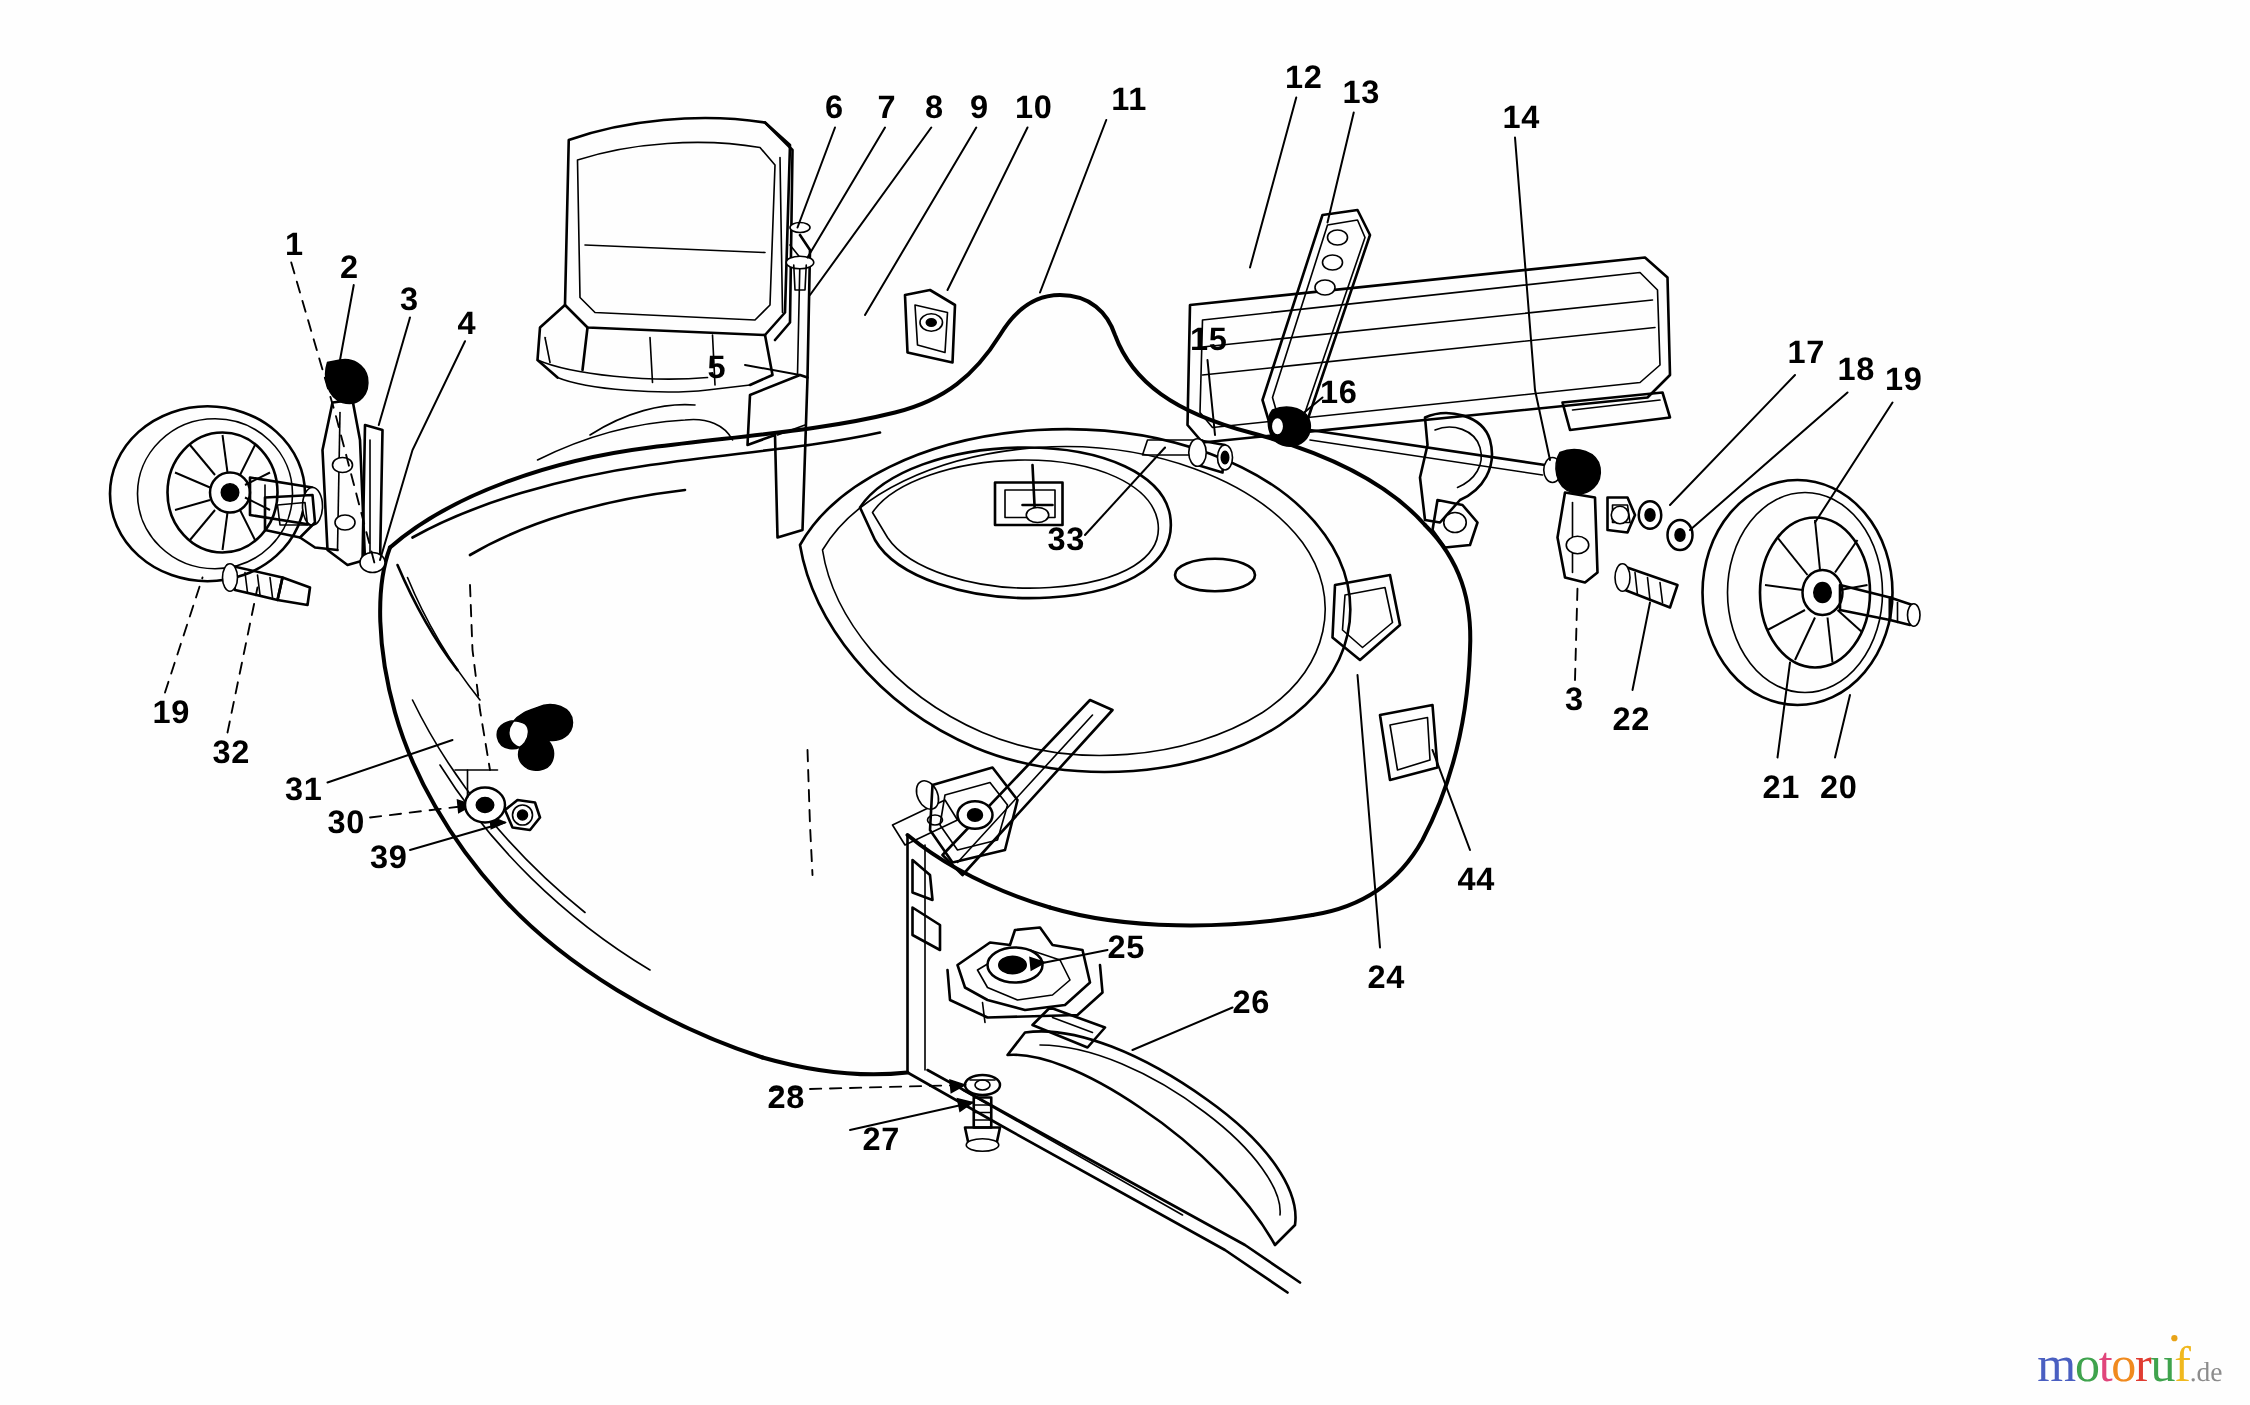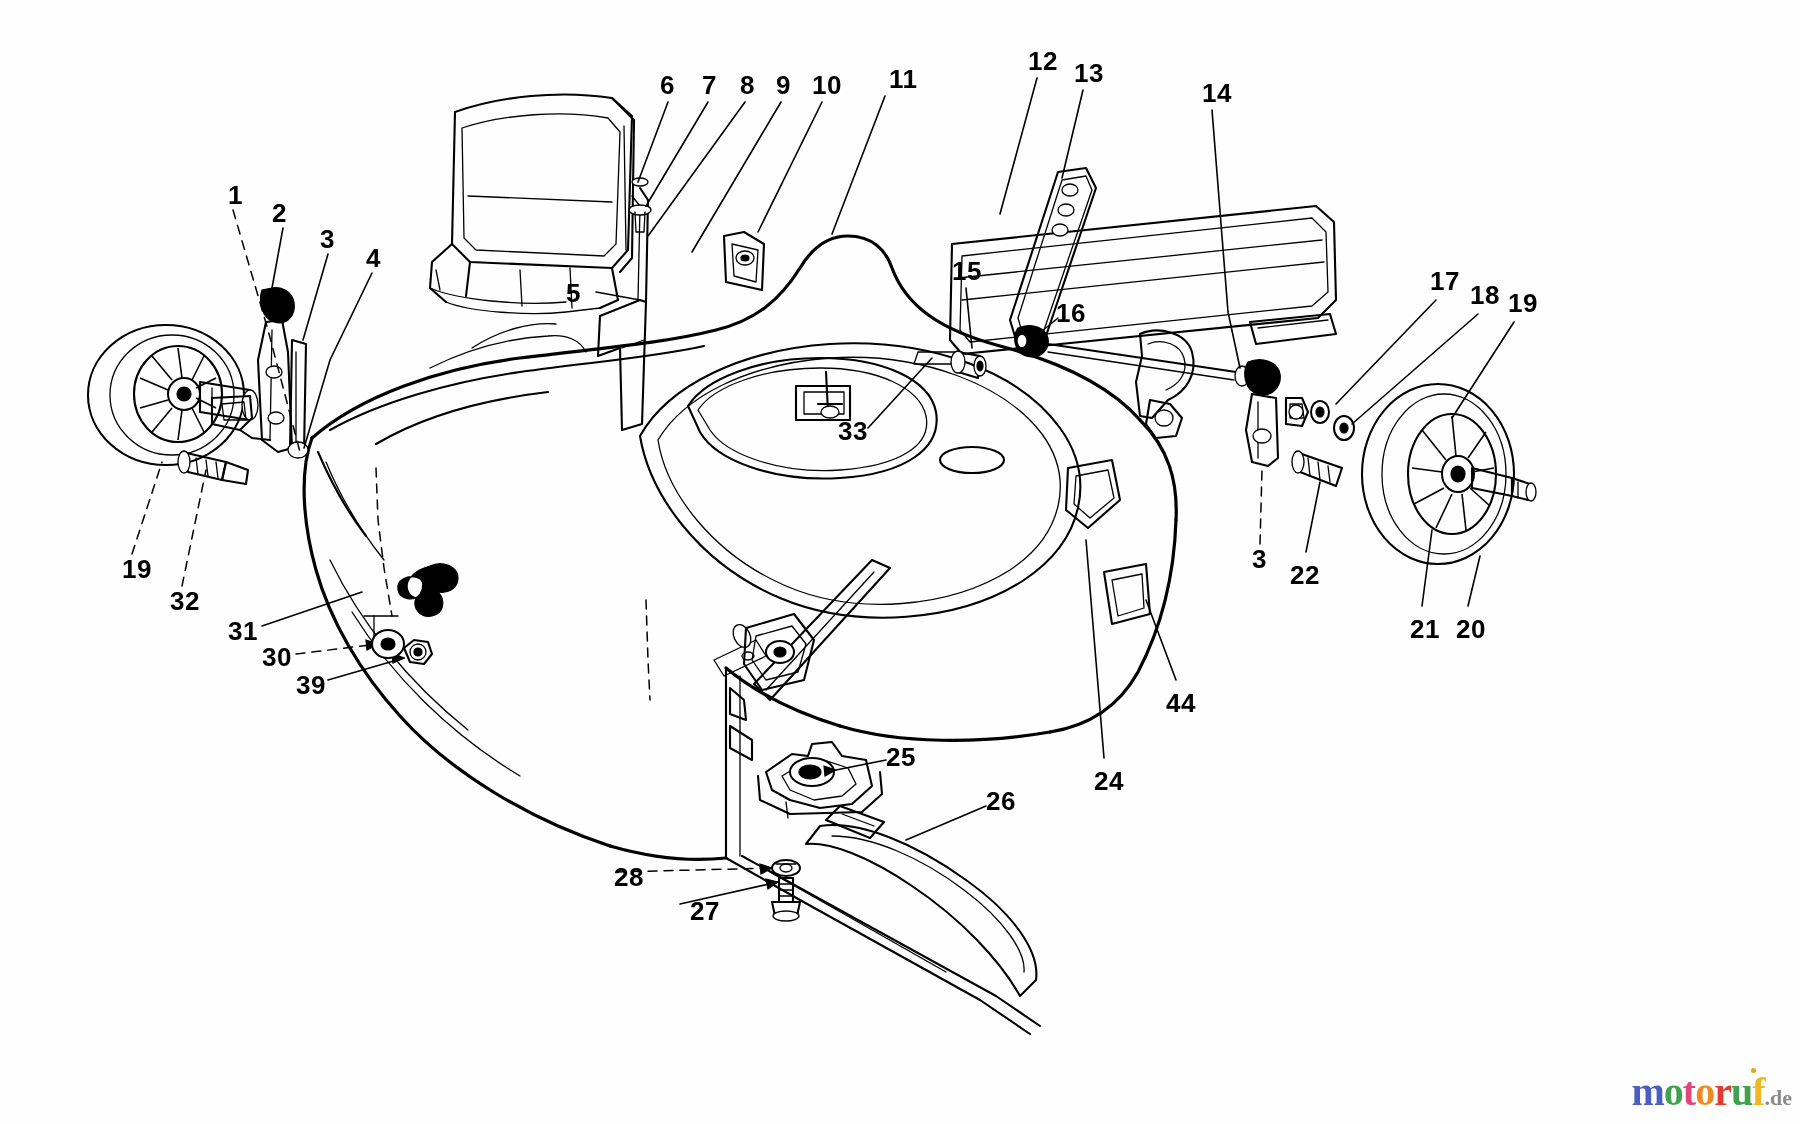--- a/index.html
+++ b/index.html
@@ -28,25 +28,25 @@
     font-weight: bold;
     font-size: 26px;
     color: #000000;
     letter-spacing: 0.5px;
     white-space: nowrap;
     line-height: 1;
     user-select: none;
   }
   #watermark {
     position: absolute;
-    right: 8px;
+    right: 22px;
     bottom: 12px;
     font-family: "Liberation Serif", serif;
     font-size: 40px;
-    font-weight: bold;
+    font-weight: normal;
     letter-spacing: -1px;
     line-height: 1;
     white-space: nowrap;
   }
   #watermark span { display: inline; }
   #watermark .suffix {
     font-size: 22px;
     letter-spacing: 0;
   }
   #watermark .dot-accent {

